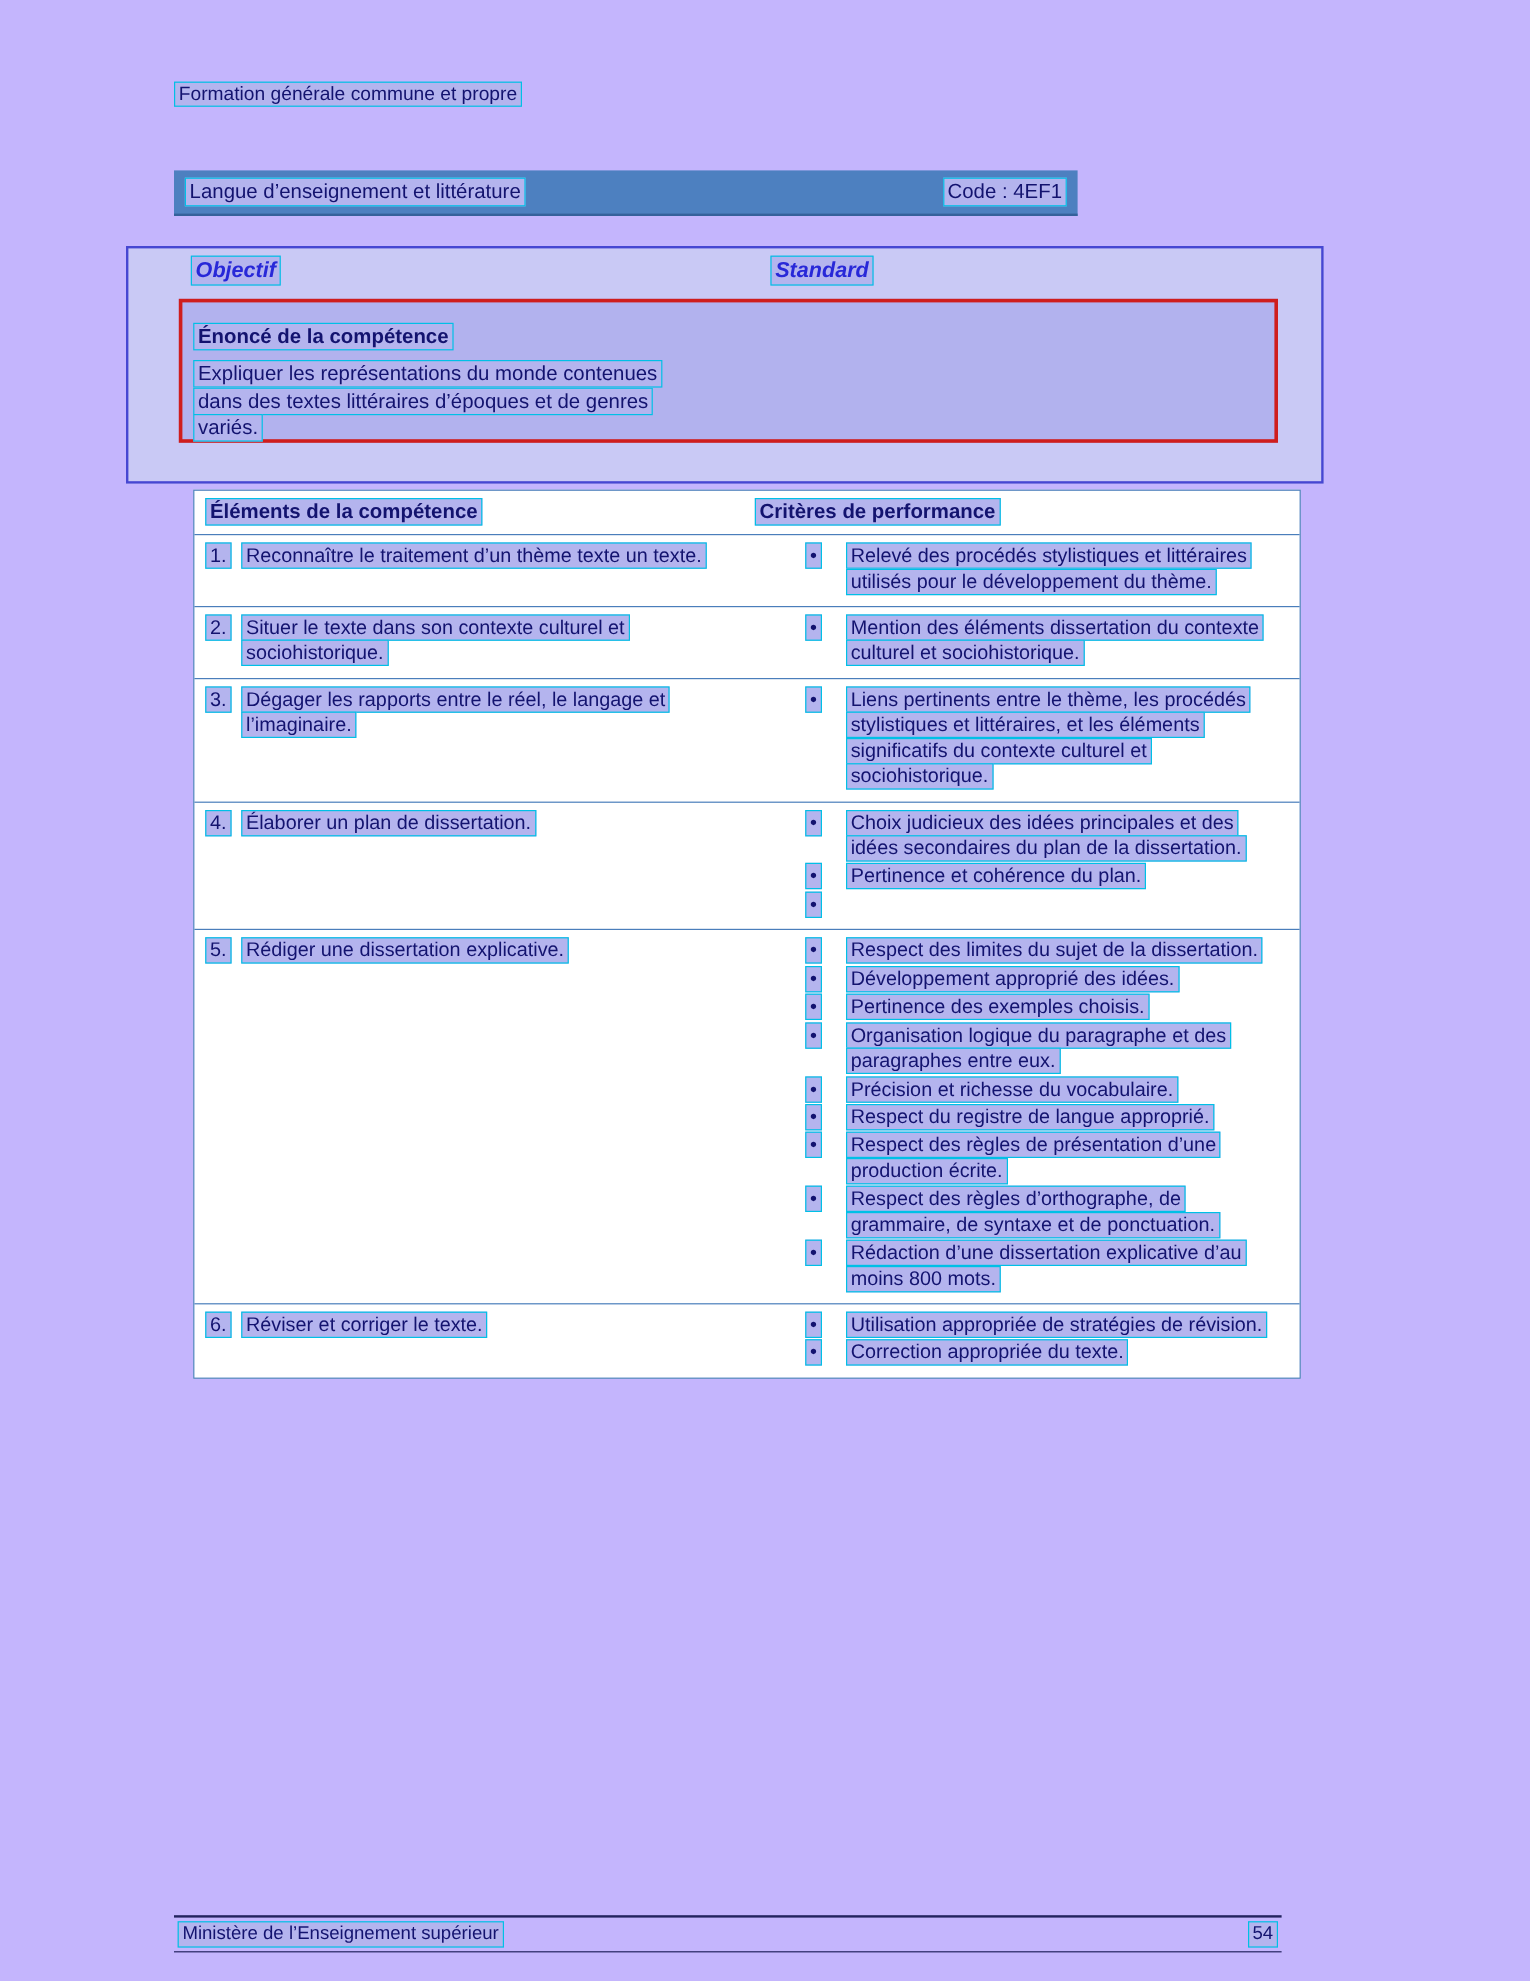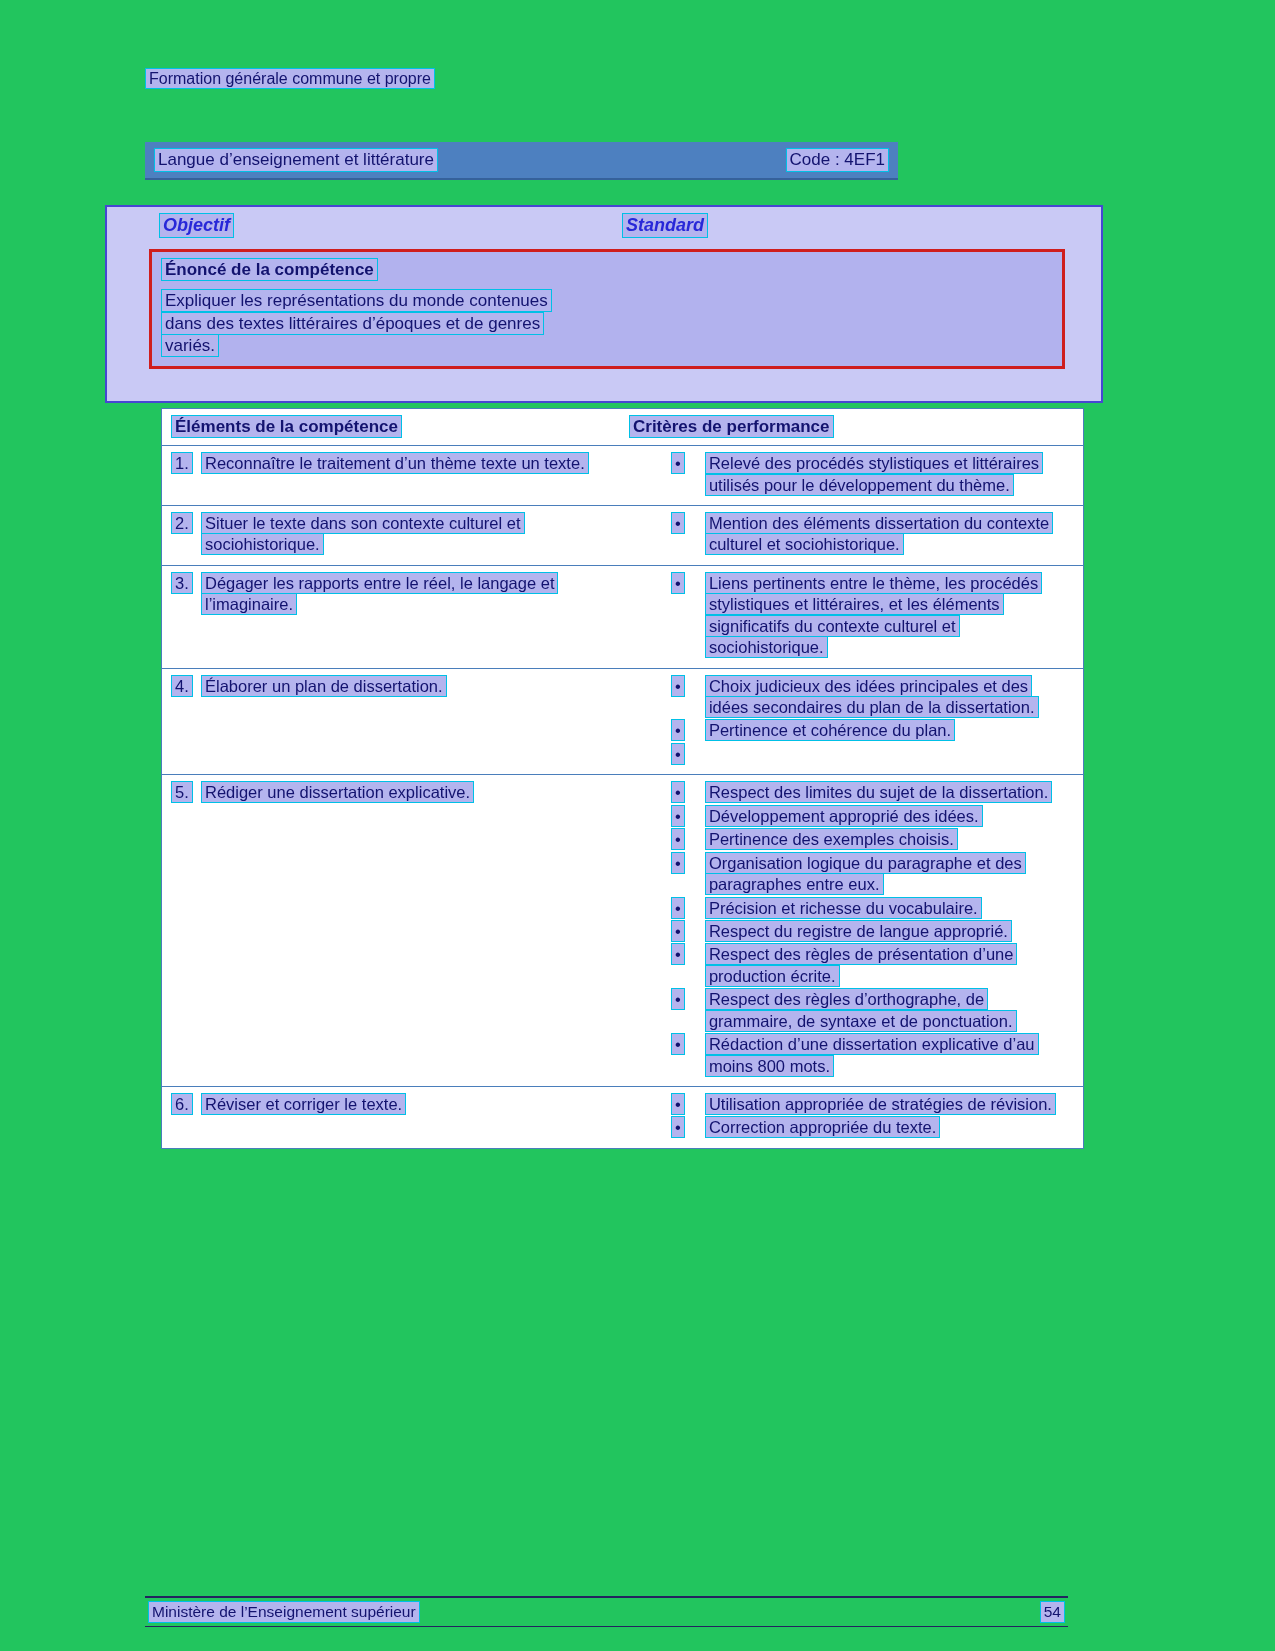--- a/index.html
+++ b/index.html
@@ -1,20 +1,20 @@
 <!DOCTYPE html>
 <html><head>
 <meta charset="utf-8">
 <style>
   html, body { margin: 0; padding: 0; background: #ffffff; }
   .page {
     position: relative;
     width: 1275px;
     height: 1651px;
-    background: #22c55e;
+    background: #c4b5fd;
     font-family: "Liberation Sans", sans-serif;
     color: #13136f;
     overflow: hidden;
   }
   
   .hl {
     background: #b4b4ee;
     border: 1px solid #00c0e6;
     color: #13136f;
     padding: 1px 3px;
@@ -30,27 +30,27 @@
     background: #4d80c0; border-bottom: 2px solid #35619b;
     display: flex; align-items: center; justify-content: space-between;
     padding: 0 9px; font-size: 17px; box-sizing: border-box;
   }
 
   .pbox {
     position: absolute; left: 105px; top: 205px; width: 998px; height: 198px;
     background: #c9c9f5; border: 2px solid #4646d2; box-sizing: border-box;
   }
   .obj { position: absolute; left: 52px; top: 6px; font-weight: bold; font-style: italic; font-size: 18px; }
-  .std { position: absolute; left: 515px; top: 6px; font-weight: bold; font-style: italic; font-size: 18px; }
+  .std { position: absolute; left: 535px; top: 6px; font-weight: bold; font-style: italic; font-size: 18px; }
   .hl-blue { color: #2828d8; }
 
   .rbox {
     position: absolute; left: 42px; top: 42px; width: 916px; height: 120px;
     background: #b2b2ee; border: 3px solid #cf1d1d;
-    padding: 7px 9px; font-size: 17px; line-height: 1.32; box-sizing: border-box;
+    padding: 18px 9px; font-size: 17px; line-height: 1.32; box-sizing: border-box;
   }
   .enonce-text { margin: 9px 0 0 0; width: 412px; }
 
   .table {
     position: absolute; left: 145px; top: 408px; width: 923px;
     border: 1px solid #4a7ebb; font-size: 16.5px; line-height: 1.3;
     box-sizing: border-box; background: #ffffff; margin-left: 16px;
   }
   .thead { display: flex; padding: 7px 0; border-bottom: 1px solid #4a7ebb; font-size: 17px; }
   .th1 { width: 467px; padding-left: 9px; box-sizing: border-box; }

